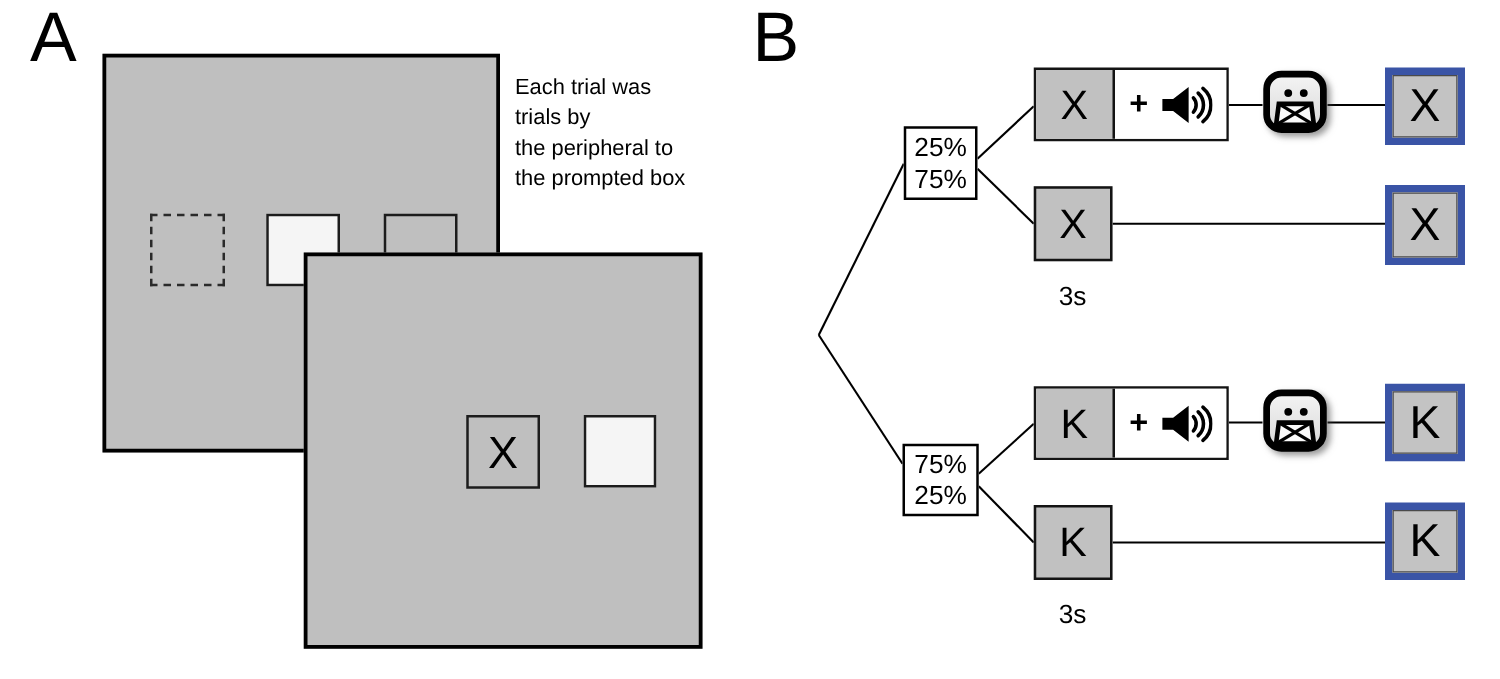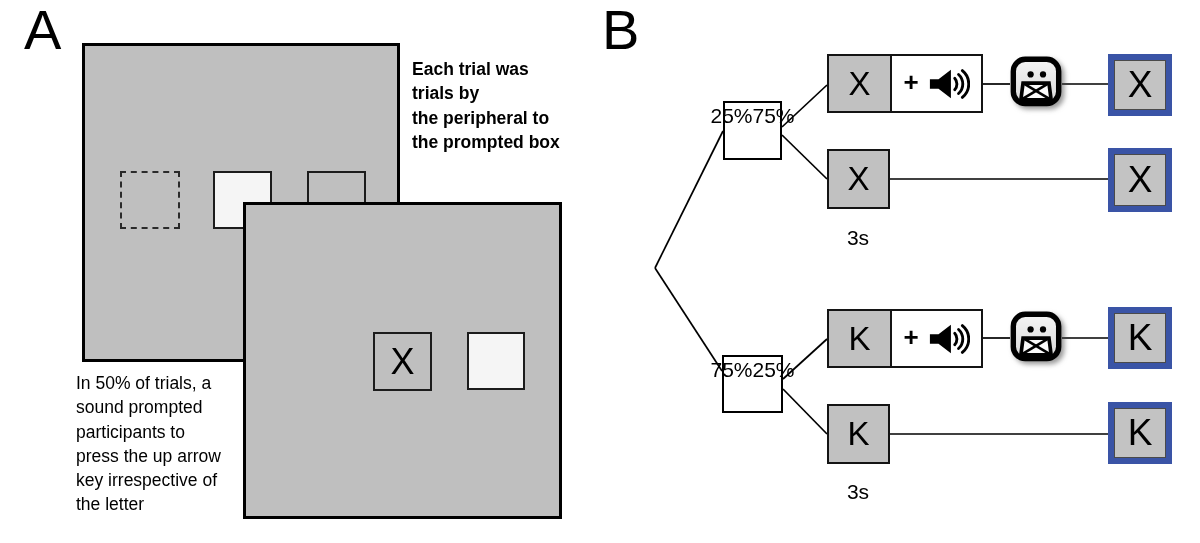--- a/index.html
+++ b/index.html
@@ -14,22 +14,22 @@
   .inbox.dashed   { border: 2px dashed #2a2a2a; background: transparent; }
   .inbox.whitebox { background: #f5f5f5; }
   .inbox.graybox  { background: #bfbfbf; }
   .letterbox { display: flex; align-items: center; justify-content: center; font-size: 36px; }
 
   .note { position: absolute; font-size: 17.5px; line-height: 24.3px; white-space: nowrap; }
 
   
   .blines { position: absolute; left: 0; top: 0; z-index: 0; }
   .bbox { position: absolute; z-index: 2; }
-  .probbox { background: #fff; border: 2.5px solid #000; display: flex; flex-direction: row;
-             align-items: flex-start; justify-content: center; font-size: 21px; line-height: 25px; }
+  .probbox { background: #fff; border: 2.5px solid #000; display: flex; flex-direction: column;
+             align-items: center; justify-content: center; font-size: 21px; line-height: 25px; }
   .graycell, .grayletter { background: #c1c1c1; display: flex; align-items: center; justify-content: center;
              font-size: 33px; }
   .grayletter { border: 2px solid #141414; }
   .composite { border: 2px solid #141414; display: flex; background: #fff; }
   .composite .graycell { width: 63px; height: 100%; border-right: 2px solid #141414; flex: none; }
   .composite .soundcell { flex: 1; display: flex; align-items: center; justify-content: center; gap: 9px; background: #fff; }
   .plus { font-size: 26px; font-weight: 600; transform: translateY(-1px); }
 
   .bluebox { border: 6px solid #3a54a6; background: #3a54a6; }
   .bluebox .blue-inner { width: 100%; height: 100%; background: #c3c3c3; border: 1.5px solid #4a4a4a;
@@ -55,35 +55,27 @@
     <div class="inbox graybox" style="left:222px; top:125px; width:59px; height:58px;"></div>
   </div>
 
   <div class="screen" style="left:243px; top:202px; width:319px; height:317px; z-index:2;">
     <div class="inbox graybox letterbox" style="left:127px; top:127px; width:59px; height:59px;">
       <span>X</span>
     </div>
     <div class="inbox whitebox" style="left:221px; top:127px; width:58px; height:58px;"></div>
   </div>
 
-  <div class="note" style="left:412px; top:57px; z-index:3;font-weight:bold;">
+  <div class="note" style="left:412px; top:57px; z-index:3;">
     <div>Each trial was</div>
     <div>trials by</div>
     <div>the peripheral to</div>
     <div>the prompted box</div>
   </div>
 
-  <div class="note" style="left:76px; top:371px; z-index:3;">
-    <div>In 50% of trials, a</div>
-    <div>sound prompted</div>
-    <div>participants to</div>
-    <div>press the up arrow</div>
-    <div>key irrespective of</div>
-    <div>the letter</div>
-  </div>
 
   <div class="panel-label" style="left:602px; top:2px;">B</div>
 
   <svg class="blines" width="1200" height="543" viewBox="0 0 1200 543">
     <g stroke="#000" stroke-width="1.7">
       <line x1="655" y1="268" x2="723" y2="131"></line>
       <line x1="655" y1="268" x2="722" y2="371"></line>
       <line x1="782" y1="127" x2="827" y2="85"></line>
       <line x1="782" y1="135" x2="827" y2="179"></line>
       <line x1="983" y1="84" x2="1010" y2="84"></line>

